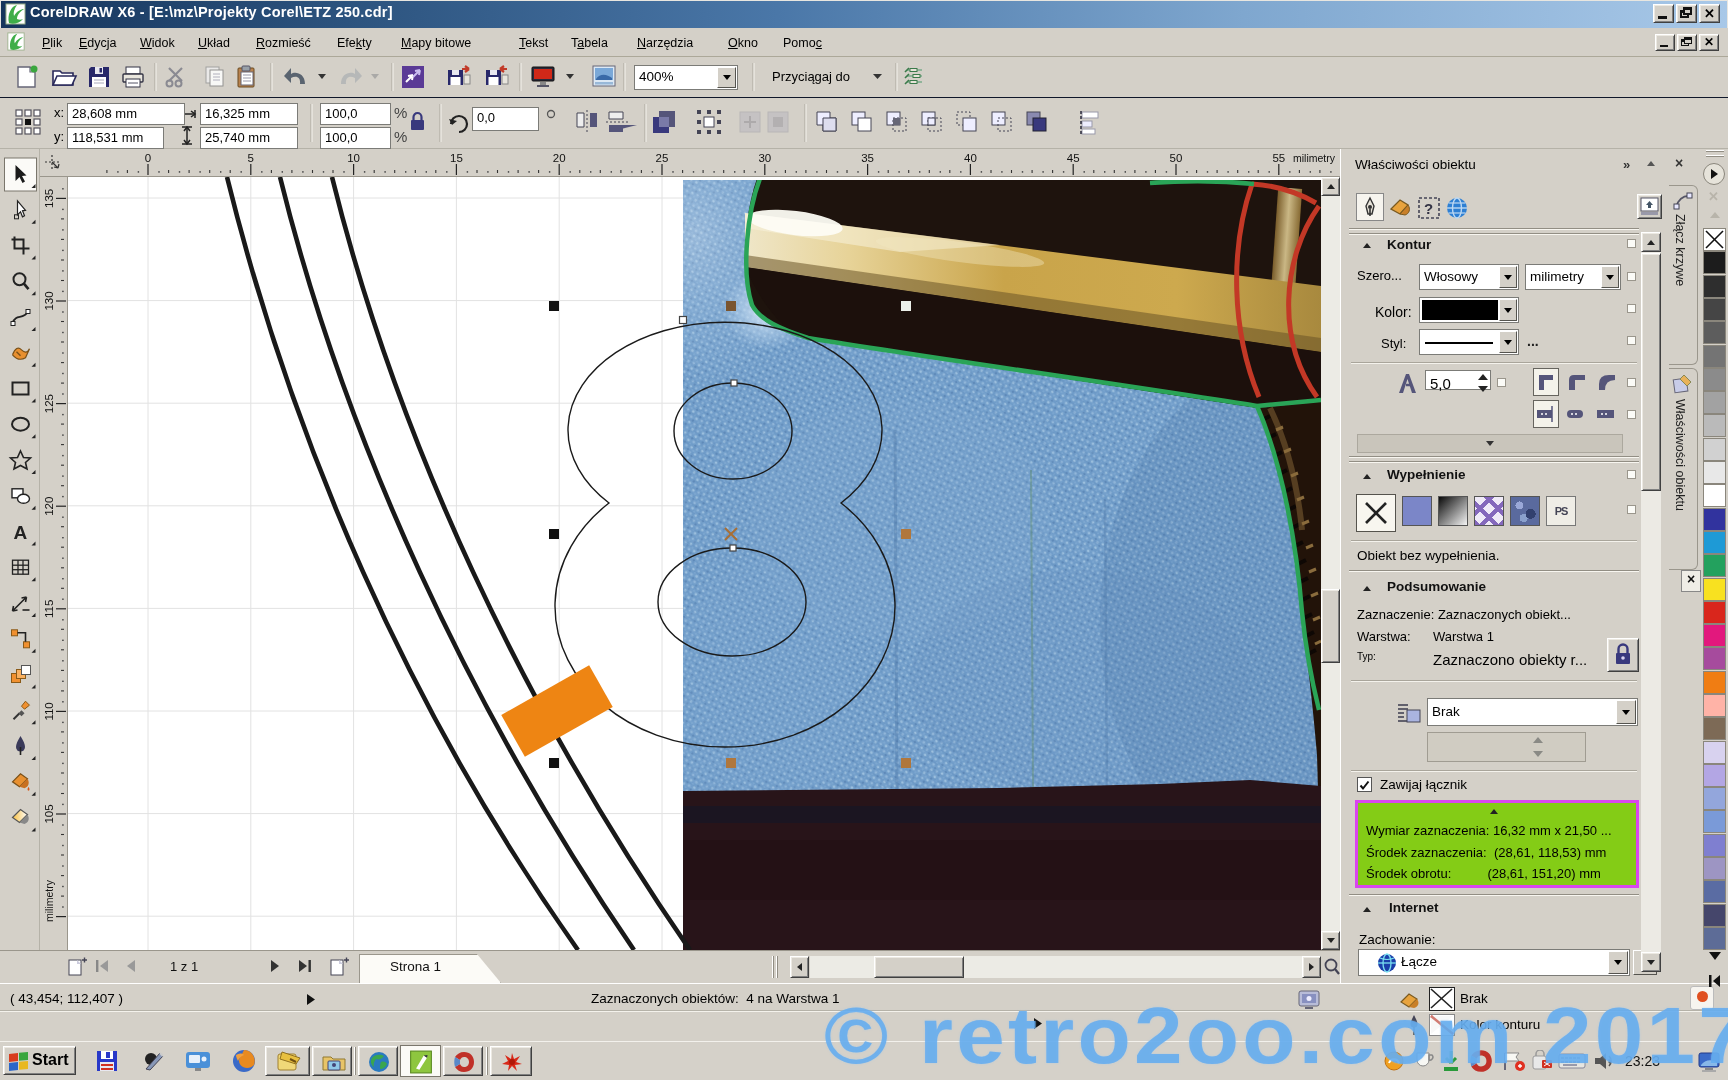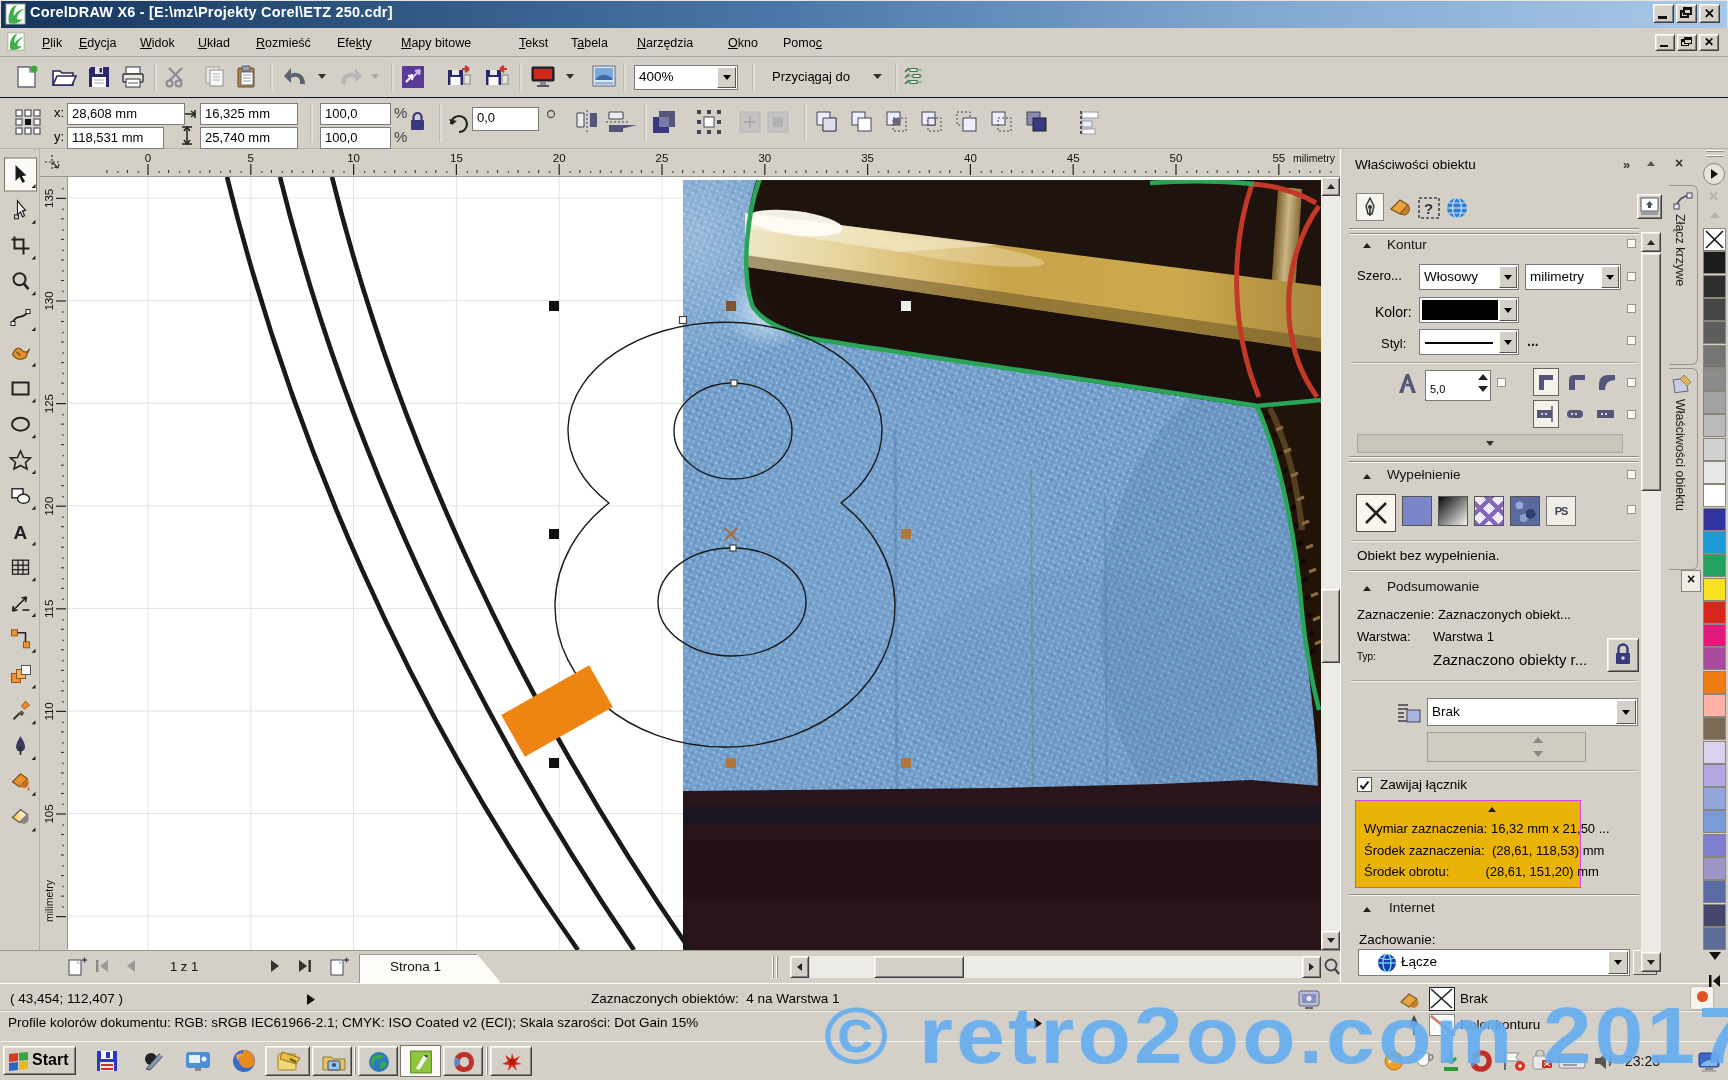--- a/index.html
+++ b/index.html
@@ -4,21 +4,21 @@
 *{margin:0;padding:0;box-sizing:border-box}
 body{width:1728px;height:1080px;overflow:hidden;position:relative;background:#d4d0c8;font-family:"Liberation Sans",sans-serif;-webkit-font-smoothing:antialiased}
 .abs{position:absolute}
 .raised{border-top:1px solid #fff;border-left:1px solid #fff;border-right:1px solid #404040;border-bottom:1px solid #404040;box-shadow:inset 1px 1px 0 #ece9e2,inset -1px -1px 0 #808080;background:#d4d0c8}
 .field{background:#fff;border:1px solid #7b7b77;font-size:13px;color:#000;padding:2px 4px;line-height:1.2}
 .ddb{background:#d4d0c8;border-top:1px solid #fff;border-left:1px solid #fff;border-right:1px solid #55544f;border-bottom:1px solid #55544f;display:flex;align-items:center;justify-content:center}
 .arrdn{width:0;height:0;border-left:4px solid transparent;border-right:4px solid transparent;border-top:5px solid #000}
 .arrup{width:0;height:0;border-left:4px solid transparent;border-right:4px solid transparent;border-bottom:5px solid #000}
 .mi{font-size:12.5px;color:#000;padding:0 2px}
 u{text-decoration:underline}
-.secthead{font-weight:normal;font-size:13.5px;color:#111}
+.secthead{font-weight:bold;font-size:13.5px;color:#111}
 .chk{width:9px;height:9px;background:#fbfbf7;border:1px solid #9a968c;position:absolute}
 .swatch{position:absolute;left:1703px;width:23px;height:23px;border:1px solid #8a867c}
 </style></head>
 <body>
 
 <div class="abs" style="left:0;top:0;width:1728px;height:28px;background:linear-gradient(90deg,#16355c 0%,#2c537e 20%,#4a77a8 45%,#7fa7cf 72%,#a8c8e8 100%);border:1px solid #e8e6e0;border-bottom:none"></div>
 <div class="abs" id="appicon" style="left:5px;top:3px;width:21px;height:22px">
 <svg width="21" height="22" viewBox="0 0 21 22">
       <rect x="1" y="1" width="19" height="20" fill="#fff" stroke="#9ab08a"></rect>
       <path d="M4 20 C2 12 6 3 12 2 C9 6 8 10 9 13 C12 8 16 6 19 6 C14 9 12 13 12 16 C14 17 16 17 18 16 C15 20 8 22 4 20 Z" fill="#3fae49"></path>
@@ -888,21 +888,20 @@
       <path d="M2 1 L10 6.5 L2 12 Z" fill="#111"></path>
     </svg>
  <div class="abs" style="left:591px;top:7px;font-size:13.5px">Zaznaczonych obiektów:&nbsp; 4 na Warstwa 1</div>
  <svg class="abs" style="left:1297px;top:5px" width="24" height="22" viewBox="0 0 24 22">
       <rect x="2" y="2" width="20" height="15" rx="2" fill="#b8bcd8" stroke="#667"></rect>
       <rect x="5" y="5" width="14" height="9" fill="#8890c0"></rect>
       <circle cx="12" cy="9.5" r="2.5" fill="#eef"></circle>
       <rect x="8" y="18" width="8" height="2" fill="#667"></rect>
     </svg>
  <div class="abs" style="left:0;top:26px;width:1728px;height:1px;background:#b5b2a8;box-shadow:0 1px 0 #f4f2ec"></div>
- <div class="abs" style="left:8px;top:31px;font-size:13.5px">Profile kolorów dokumentu: RGB: sRGB IEC61966-2.1; CMYK: ISO Coated v2 (ECI); Skala szarości: Dot Gain 15%</div>
  <svg class="abs" style="left:1032px;top:33px" width="12" height="13" viewBox="0 0 12 13">
       <path d="M2 1 L10 6.5 L2 12 Z" fill="#111"></path>
     </svg>
  <svg class="abs" style="left:1398px;top:5px" width="26" height="24" viewBox="0 0 26 24">
       <path d="M3 13 L11 5 L19 10 L11 18 Z" fill="#e8a33d" stroke="#7a5a20" stroke-width="1.2"></path>
       <path d="M11 18 L19 10 C22 14 20 18 16 19 Z" fill="#c87f28"></path>
     </svg>
  <div class="abs" style="left:1429px;top:3px;width:26px;height:24px;background:#fff;border:1.6px solid #222"><svg width="23" height="21" viewBox="0 0 23 21">
         <line x1="1" y1="1" x2="22" y2="20" stroke="#222" stroke-width="1.6"></line>
         <line x1="22" y1="1" x2="1" y2="20" stroke="#222" stroke-width="1.6"></line>
@@ -1137,21 +1136,21 @@
       </span>
     </div>
   <div class="abs" style="left:186px;top:184px;font-size:14px;font-weight:bold;color:#222">...</div>
   <div class="chk" style="left:286px;top:187px"></div>
   <div class="abs" style="left:10px;top:213px;width:286px;height:1px;background:#a9a59b;box-shadow:0 1px 0 #f4f2ec"></div>
 
   <div class="abs" style="left:55px;top:222px"><svg width="26" height="24" viewBox="0 0 26 24">
         <path d="M3 22 L10 3 L13 3 L20 22 L16 22 L11.5 8 L7 22 Z" fill="#55557a"></path>
         <path d="M10 14 L16 14" stroke="#55557a" stroke-width="2.5"></path>
       </svg></div>
-  <div class="abs field" style="left:84px;top:221px;width:66px;height:31px;font-size:11px;padding-top:12px">5,0</div>
+  <div class="abs field" style="left:84px;top:221px;width:66px;height:20px;font-size:15px;padding-top:4px">5,0</div>
   <div class="abs" style="left:134px;top:222px;width:15px;height:24px">
       <div class="abs" style="left:3px;top:3px">
         <div class="arrup" style="border-bottom-color:#222;border-left-width:5px;border-right-width:5px;border-bottom-width:6px"></div>
       </div>
       <div class="abs" style="left:3px;bottom:3px">
         <div class="arrdn" style="border-top-color:#222;border-left-width:5px;border-right-width:5px;border-top-width:6px"></div>
       </div>
     </div>
   <div class="chk" style="left:156px;top:229px"></div>
   <div class="abs" style="left:192px;top:219px;width:26px;height:28px;background:#f4f2ea;border:1px solid #66645e"><svg width="24" height="26" viewBox="0 0 24 26">
@@ -1242,21 +1241,21 @@
         <div class="arrdn" style="border-top-color:#8a8a85;border-left-width:5px;border-right-width:5px;border-top-width:6px"></div>
       </div>
   </div>
   <div class="abs" style="left:10px;top:621px;width:286px;height:1px;background:#a9a59b;box-shadow:0 1px 0 #f4f2ec"></div>
 
   <div class="abs" style="left:16px;top:628px;width:15px;height:15px;background:#fff;border:1px solid #555"><svg width="13" height="13" viewBox="0 0 13 13">
         <path d="M2.5 6.5 L5 9.5 L10.5 2.5" fill="none" stroke="#111" stroke-width="2"></path>
       </svg></div>
   <div class="abs" style="left:39px;top:628px;font-size:13.5px">Zawijaj łącznik</div>
 
-  <div class="abs" style="left:14px;top:651px;width:226px;height:88px;background:#eab308;border:1px solid #d946ef">
+  <div class="abs" style="left:14px;top:651px;width:284px;height:88px;background:#84cc16;border:3px solid #d946ef">
     <div class="abs" style="left:132px;top:6px">
         <div class="arrup" style="border-bottom-color:#222"></div>
       </div>
     <div class="abs" style="left:8px;top:20px;font-size:13px;white-space:pre">Wymiar zaznaczenia: 16,32 mm x 21,50 ...</div>
     <div class="abs" style="left:8px;top:42px;font-size:13px;white-space:pre">Środek zaznaczenia:  (28,61, 118,53) mm</div>
     <div class="abs" style="left:8px;top:63px;font-size:13px;white-space:pre">Środek obrotu:          (28,61, 151,20) mm</div>
   </div>
   <div class="abs" style="left:8px;top:745px;width:290px;height:2px;border-top:1px solid #928e84;border-bottom:1px solid #f8f6f0"></div>
 
   <div class="abs" style="left:22px;top:758px">

